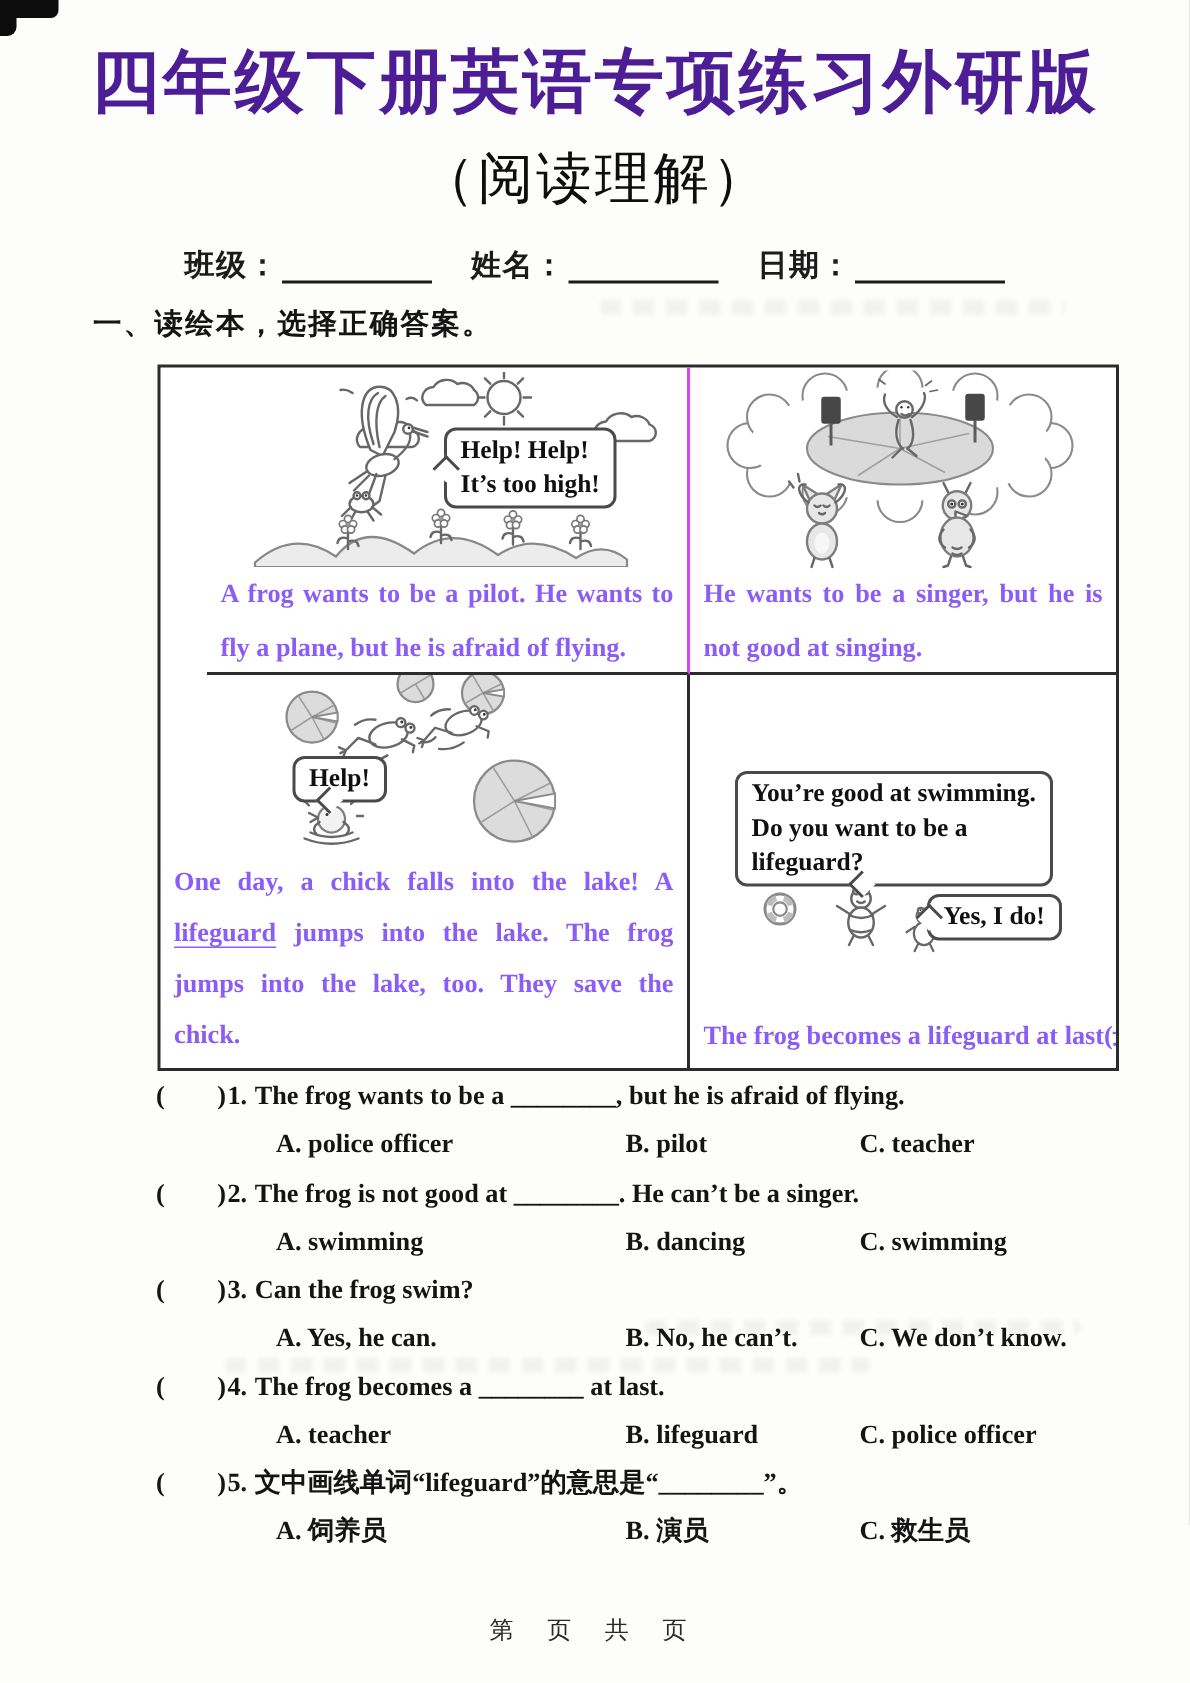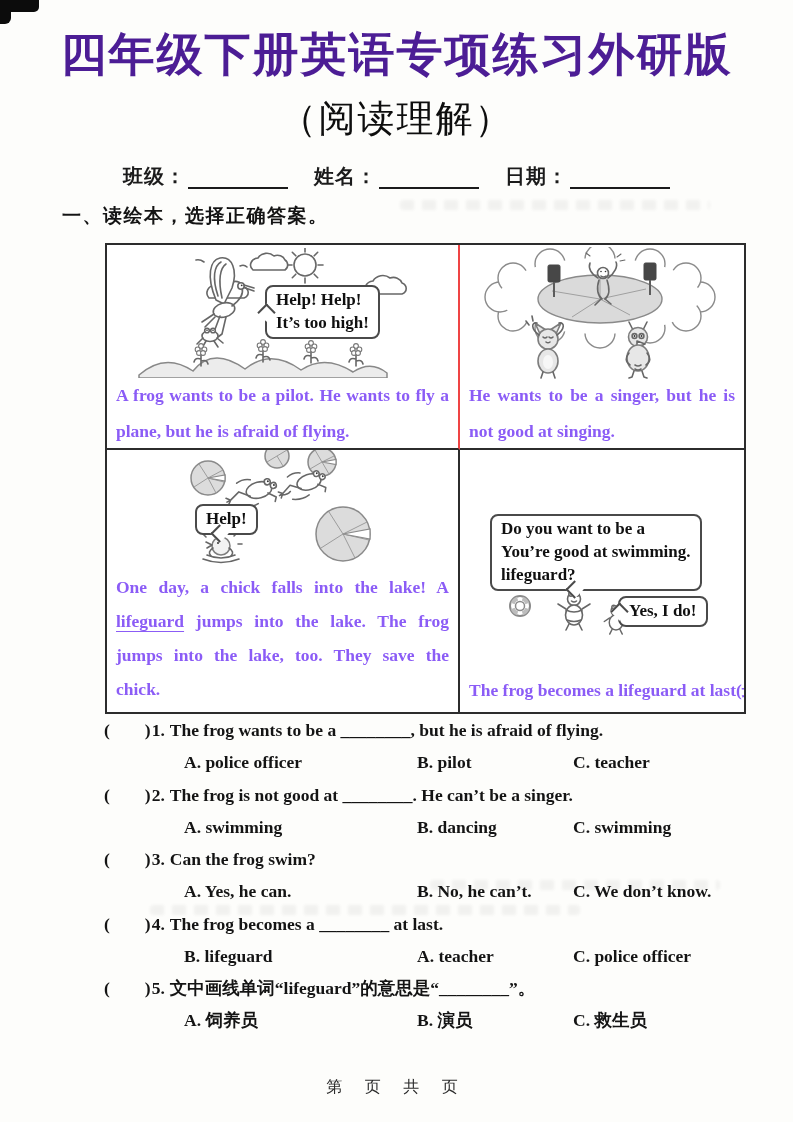--- a/index.html
+++ b/index.html
@@ -18,21 +18,21 @@
   .formline .lbl{letter-spacing:1px;}
   .formline .blank{display:inline-block;width:100px;height:24px;border-bottom:2.5px solid #1b1b1b;margin:0 26px 1px 2px;}
   .formline .blank.last{margin-right:0;}
 
   .sect{position:absolute;left:62px;top:203px;font-size:19px;font-weight:bold;letter-spacing:1.5px;color:#141414;}
 
   
   .comic{position:absolute;left:105px;top:243px;width:637px;height:467px;border:2px solid #2c2c2c;background:#fff;
          display:grid;grid-template-columns:353px 1fr;grid-template-rows:205px 1fr;}
   .cell{position:relative;overflow:hidden;}
-  .cell.tl{border-right:2px solid #ef4444;border-bottom:2px solid #2c2c2c;}
+  .cell.tl{border-right:2px solid #d946ef;border-bottom:2px solid #2c2c2c;margin-left:31px;}
   .cell.tr{border-bottom:2px solid #2c2c2c;}
   .cell.bl{border-right:2px solid #2c2c2c;}
   .pic{position:relative;}
   .cell.tl .pic,.cell.tr .pic{height:132px;}
   .cell.bl .pic{height:120px;padding-left:21px;}
   .cell.br .pic{height:150px;}
   .cap{font-family:"Liberation Serif","DejaVu Serif",serif;font-weight:600;font-size:17.5px;color:#8b5cf6;
        text-align:justify;padding:0 9px;}
   .cell.tl .cap,.cell.tr .cap{line-height:36px;}
   .cell.bl .cap{line-height:34px;}
@@ -349,22 +349,22 @@
             <circle class="ink-f" cy="-7" r="5.5"></circle>
             <circle class="ink-f" cx="-2.6" cy="-11" r="2"></circle>
               <circle class="ink-f" cx="2.6" cy="-11" r="2"></circle>
             <circle cx="-2.6" cy="-11.3" r="0.7" fill="#333"></circle>
               <circle cx="2.6" cy="-11.3" r="0.7" fill="#333"></circle>
             <ellipse class="ink-f" cy="6" rx="7.5" ry="8.5"></ellipse>
             <path class="ink" d="M-7,1 L-13,5 M7,0 L13,-6 M-4,13 L-7,19 M4,13 L7,19"></path>
           </g>
         </svg>
         <div class="bubble" style="left:30px;top:28px;white-space:nowrap;">
+          <div>You’re good at swimming.</div>
           <div>Do you want to be a</div>
-          <div>You’re good at swimming.</div>
           <div>lifeguard?</div>
           <span class="tail down" style="left:76px;"></span>
         </div>
         <div class="bubble" style="left:158px;top:110px;">
           <div>Yes, I do!</div>
           <span class="tail left"></span>
         </div>
       </div>
       <div class="cap">The frog becomes a lifeguard at last(最后). He likes his new job.</div>
     </div>
@@ -411,22 +411,22 @@
       </div>
     </div>
 
     <div class="q">
       <div class="qline">
         <span class="br">(        )</span>
           <span class="qnum">4.</span>
           <span class="qtext">The frog becomes a ________ at last.</span>
       </div>
       <div class="opts">
+        <span>A. teacher</span>
         <span>B. lifeguard</span>
-        <span>A. teacher</span>
         <span>C. police officer</span>
       </div>
     </div>
 
     <div class="q">
       <div class="qline">
         <span class="br">(        )</span>
           <span class="qnum">5.</span>
           <span class="qtext">文中画线单词“lifeguard”的意思是“________”。</span>
       </div>

